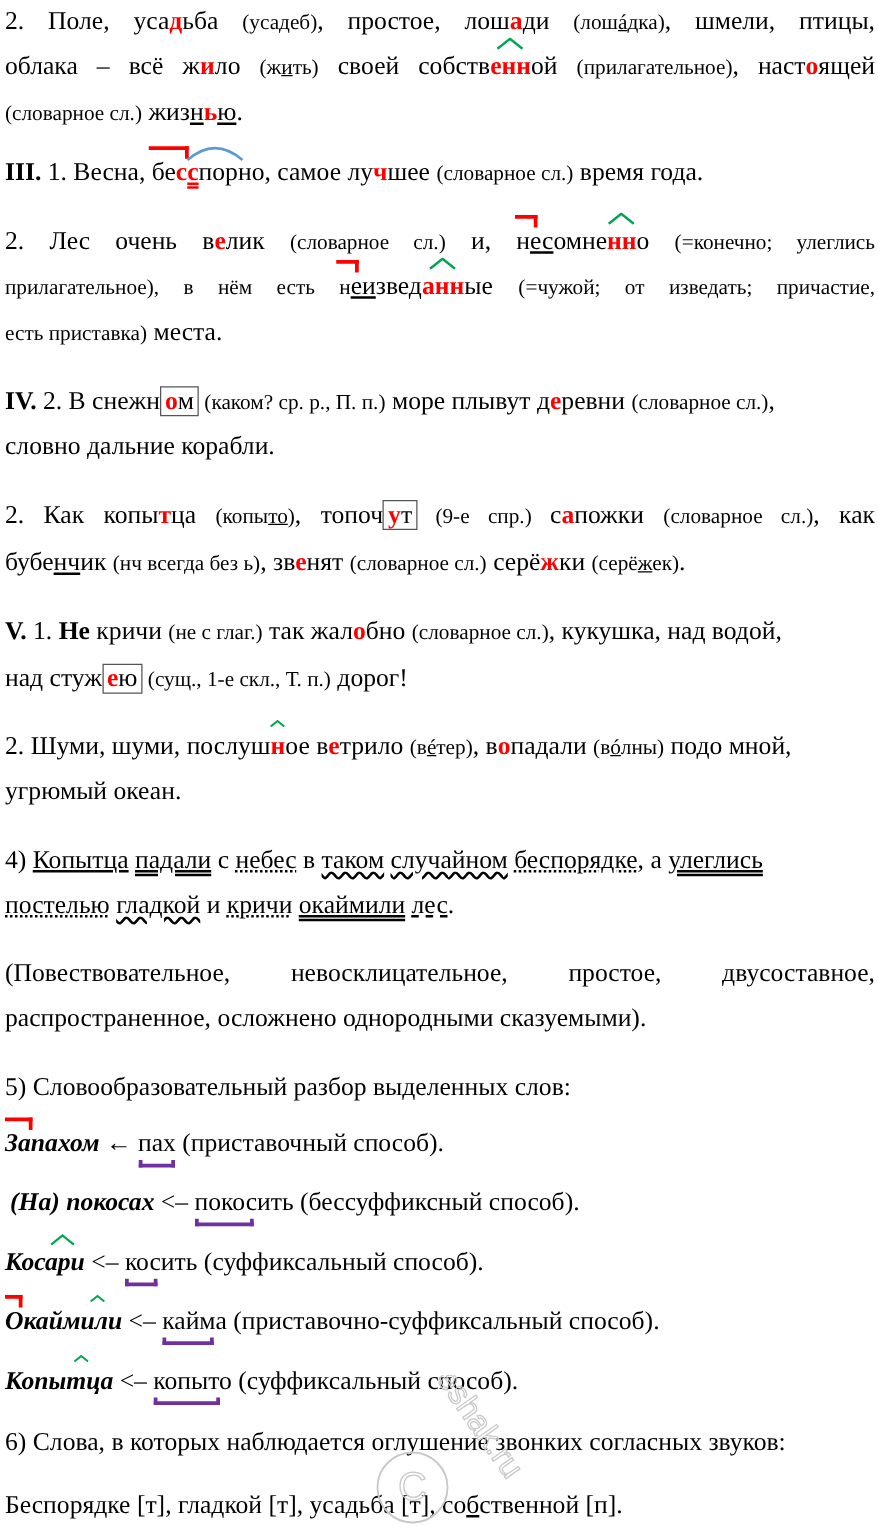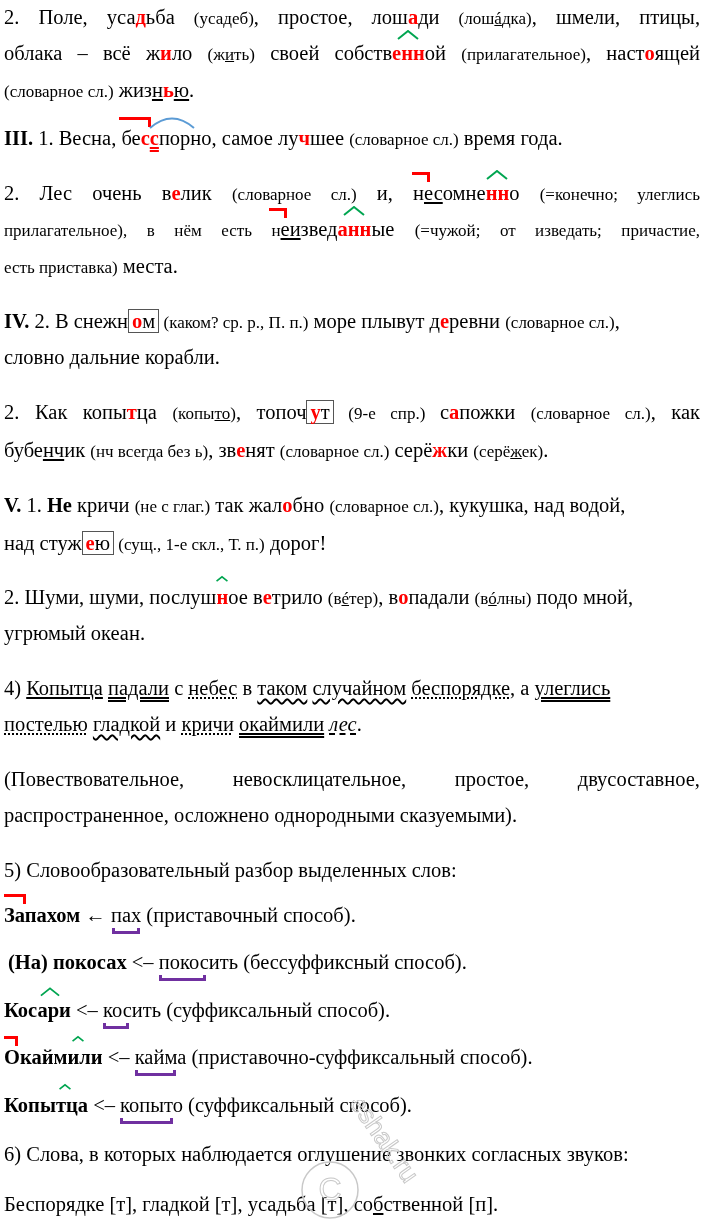--- a/index.html
+++ b/index.html
@@ -4,29 +4,29 @@
 <style>
   html, body { margin:0; padding:0; background:#ffffff; }
   body { width:702px; height:1221px; overflow:hidden; position:relative;
          font-family:"Liberation Serif", "DejaVu Serif", serif; color:#000; }
   .page { position:absolute; left:0; top:0; width:702px; }
   .p { position:absolute; left:4px; right:2px; font-size:20.5px; line-height:20px; white-space:nowrap; }
   .j { text-align:justify; text-align-last:justify; }
   .s { font-size:17px; }
   .r { color:#ff0000; font-weight:bold; }
   .b { font-weight:bold;font-family:Liberation Serif, serif; }
-  .bi { font-weight:bold; }
+  .bi { font-weight:bold; font-style:italic; }
   .u { text-decoration:underline; }
   .boxed { border:1px solid #555; padding:0 3px; }
   .rel { position:relative; display:inline-block; }
   .green-arc { position:absolute; top:-13px; left:50%; width:22px; height:10px; transform:translateX(-50%); }
   .red-prefix { position:absolute; top:-11px; height:10px; border-top:3px solid #ff0000; border-right:3px solid #ff0000; box-sizing:border-box; }
   .purple-root { position:absolute; bottom:-9px; height:6px; border-bottom:3px solid #7030a0; border-left:3px solid #7030a0; border-right:3px solid #7030a0; box-sizing:border-box; }
   .dbl { text-decoration:underline double; }
-  .dash { text-decoration:underline dashed;font-style:italic; }
+  .dash { text-decoration:underline dashed; }
   .dashdot { text-decoration:underline dotted;text-align:center; }
   .wavy { text-decoration:underline wavy; text-underline-offset:3px; }
   .watermark { position:absolute; left:290px; top:1100px; width:150px; height:120px; pointer-events:none; }
 </style>
 </head>
 <body>
 
 <div class="page">
 
   <div class="p j" style="top:7px">

